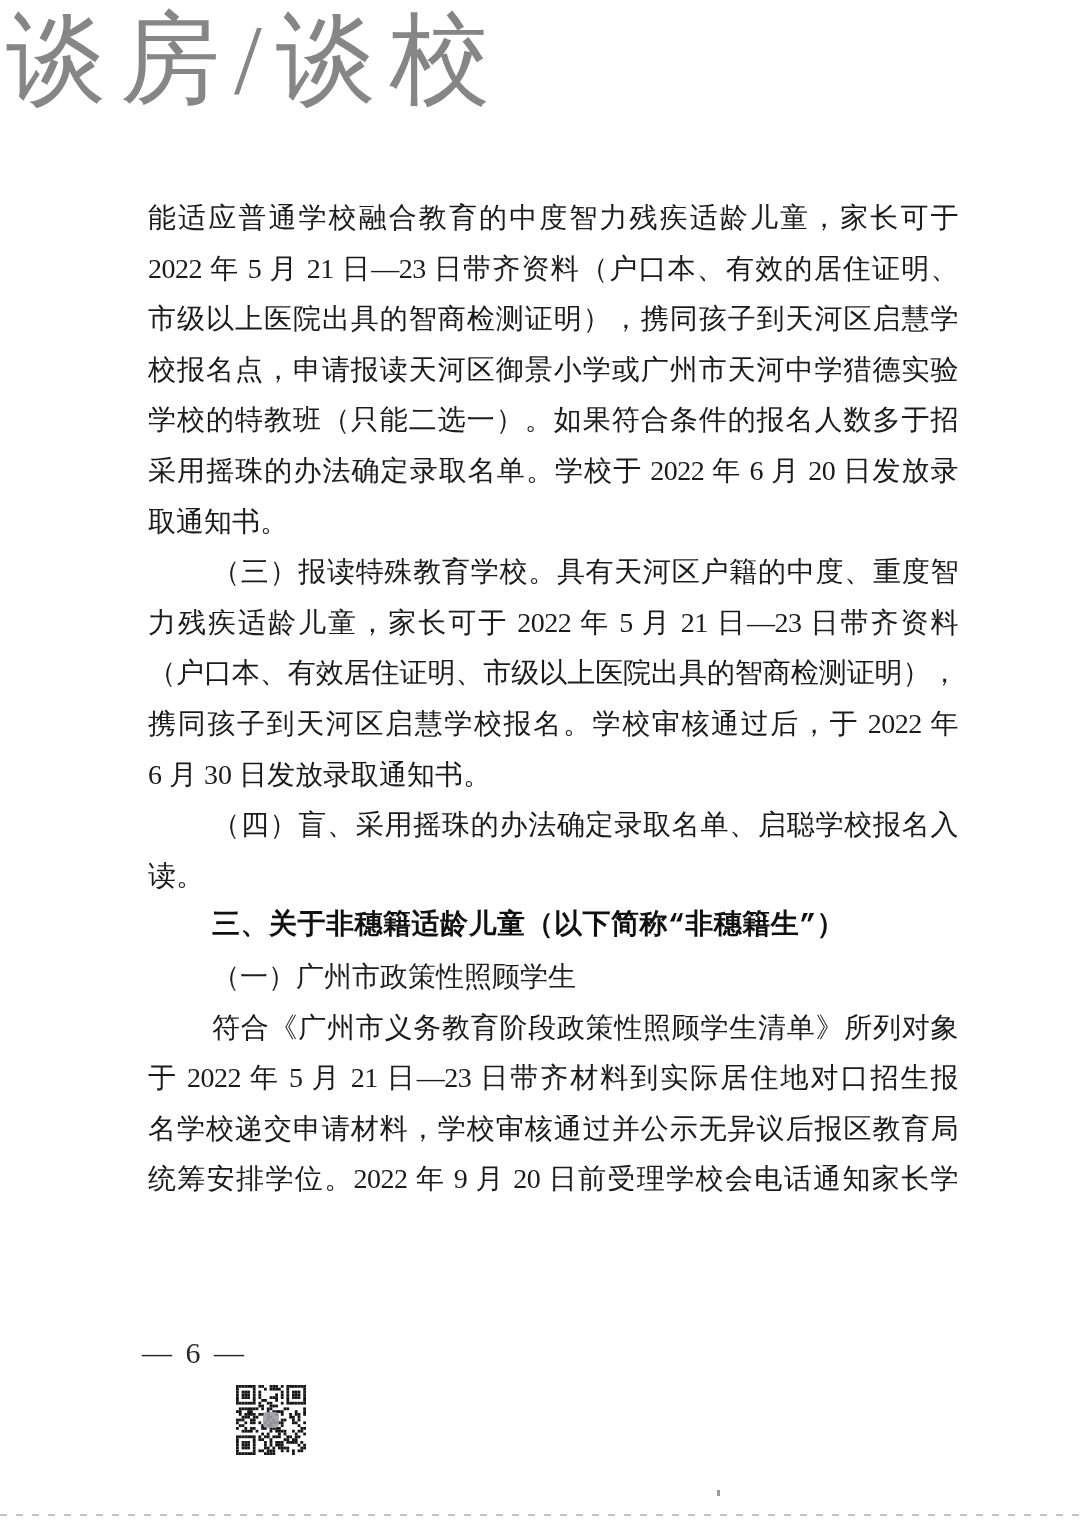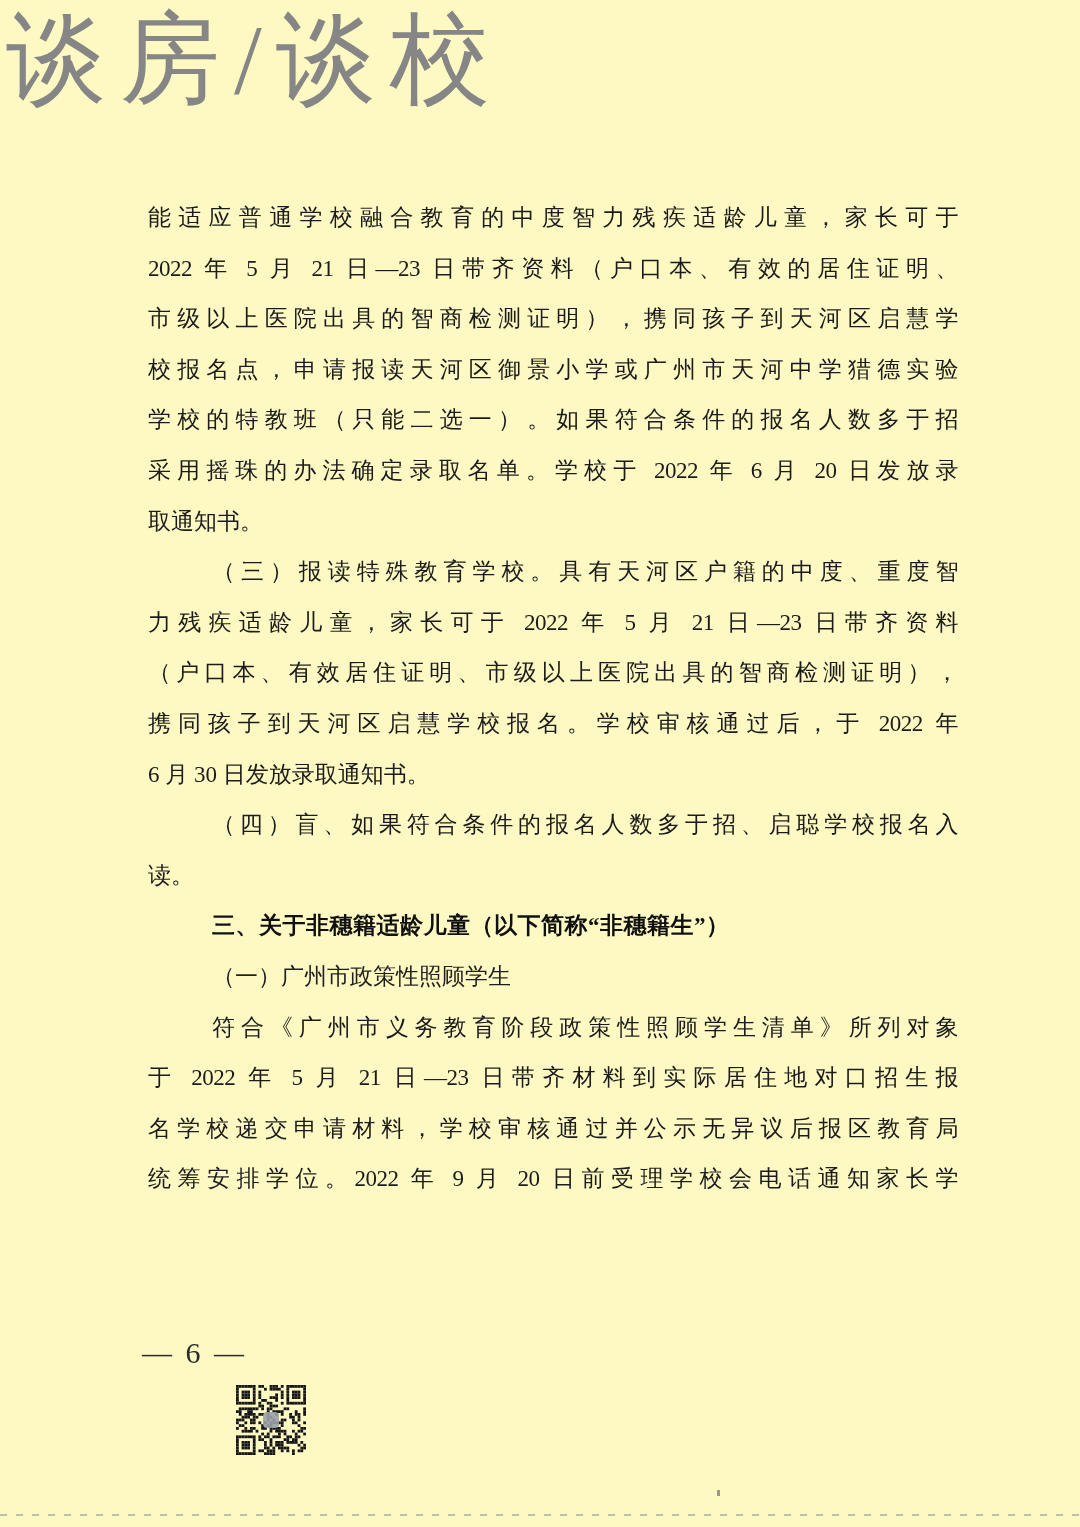--- a/index.html
+++ b/index.html
@@ -1,19 +1,19 @@
 <!DOCTYPE html>
 <html><head>
 <meta charset="utf-8">
 <style>
   html,body { margin:0; padding:0; background:#e8e8e8; }
   .page {
     position:relative;
     width:1080px; height:1527px;
-    background:#fef9c3;
+    background:#ffffff;
     overflow:hidden;
     font-family:"Liberation Serif","DejaVu Serif",serif;
   }
   .watermark {
     position:absolute;
     left:6px; top:0px;
     height:120px; line-height:120px;
     font-size:100px;
     letter-spacing:14px;
     color:#868686;
@@ -22,37 +22,37 @@
   }
   .text-block {
     position:absolute;
     left:148px; top:193px;
     width:810px;
     color:#1b1b1b;
   }
   .line {
     height:50.6px;
     line-height:50.6px;
-    font-size:23px;
+    font-size:28px;
     white-space:nowrap;
     overflow:visible;
     font-family:"Liberation Serif","DejaVu Serif",serif;
   }
   .line.j {
     white-space:normal;
     word-break:break-all;
     text-align:justify;
     text-align-last:justify;
     text-justify:inter-character;
     letter-spacing:-0.5px;
     overflow:hidden;
   }
   .line.ind { padding-left:64px; }
   .line.bold {
-    font-family:Liberation Serif, serif;
+    font-family:Liberation Mono, monospace;
     font-weight:bold;
     letter-spacing:0.5px;
     color:#101010;
   }
   .line.kai { color:#1f1f1f; }
   .page-number {
     position:absolute;
     left:142px; top:1336px;
     font-size:30px;
     letter-spacing:3px;
@@ -92,21 +92,21 @@
       <div class="line body j">市级以上医院出具的智商检测证明），携同孩子到天河区启慧学</div>
       <div class="line body j">校报名点，申请报读天河区御景小学或广州市天河中学猎德实验</div>
       <div class="line body j">学校的特教班（只能二选一）。如果符合条件的报名人数多于招</div>
       <div class="line body j">采用摇珠的办法确定录取名单。学校于 2022 年 6 月 20 日发放录</div>
       <div class="line body">取通知书。</div>
       <div class="line body j ind">（三）报读特殊教育学校。具有天河区户籍的中度、重度智</div>
       <div class="line body j">力残疾适龄儿童，家长可于 2022 年 5 月 21 日—23 日带齐资料</div>
       <div class="line body j">（户口本、有效居住证明、市级以上医院出具的智商检测证明），</div>
       <div class="line body j">携同孩子到天河区启慧学校报名。学校审核通过后，于 2022 年</div>
       <div class="line body">6 月 30 日发放录取通知书。</div>
-      <div class="line body j ind">（四）盲、如果符合条件的报名人数多于招、启聪学校报名入</div>
+      <div class="line body j ind">（四）盲、采用摇珠的办法确定录取名单、启聪学校报名入</div>
       <div class="line body">读。</div>
       <div class="line bold ind">三、关于非穗籍适龄儿童（以下简称“非穗籍生”）</div>
       <div class="line kai ind">（一）广州市政策性照顾学生</div>
       <div class="line body j ind">符合《广州市义务教育阶段政策性照顾学生清单》所列对象</div>
       <div class="line body j">于 2022 年 5 月 21 日—23 日带齐材料到实际居住地对口招生报</div>
       <div class="line body j">名学校递交申请材料，学校审核通过并公示无异议后报区教育局</div>
       <div class="line body j">统筹安排学位。2022 年 9 月 20 日前受理学校会电话通知家长学</div>
     </div>
 
   <div class="page-number">— 6 —</div>

